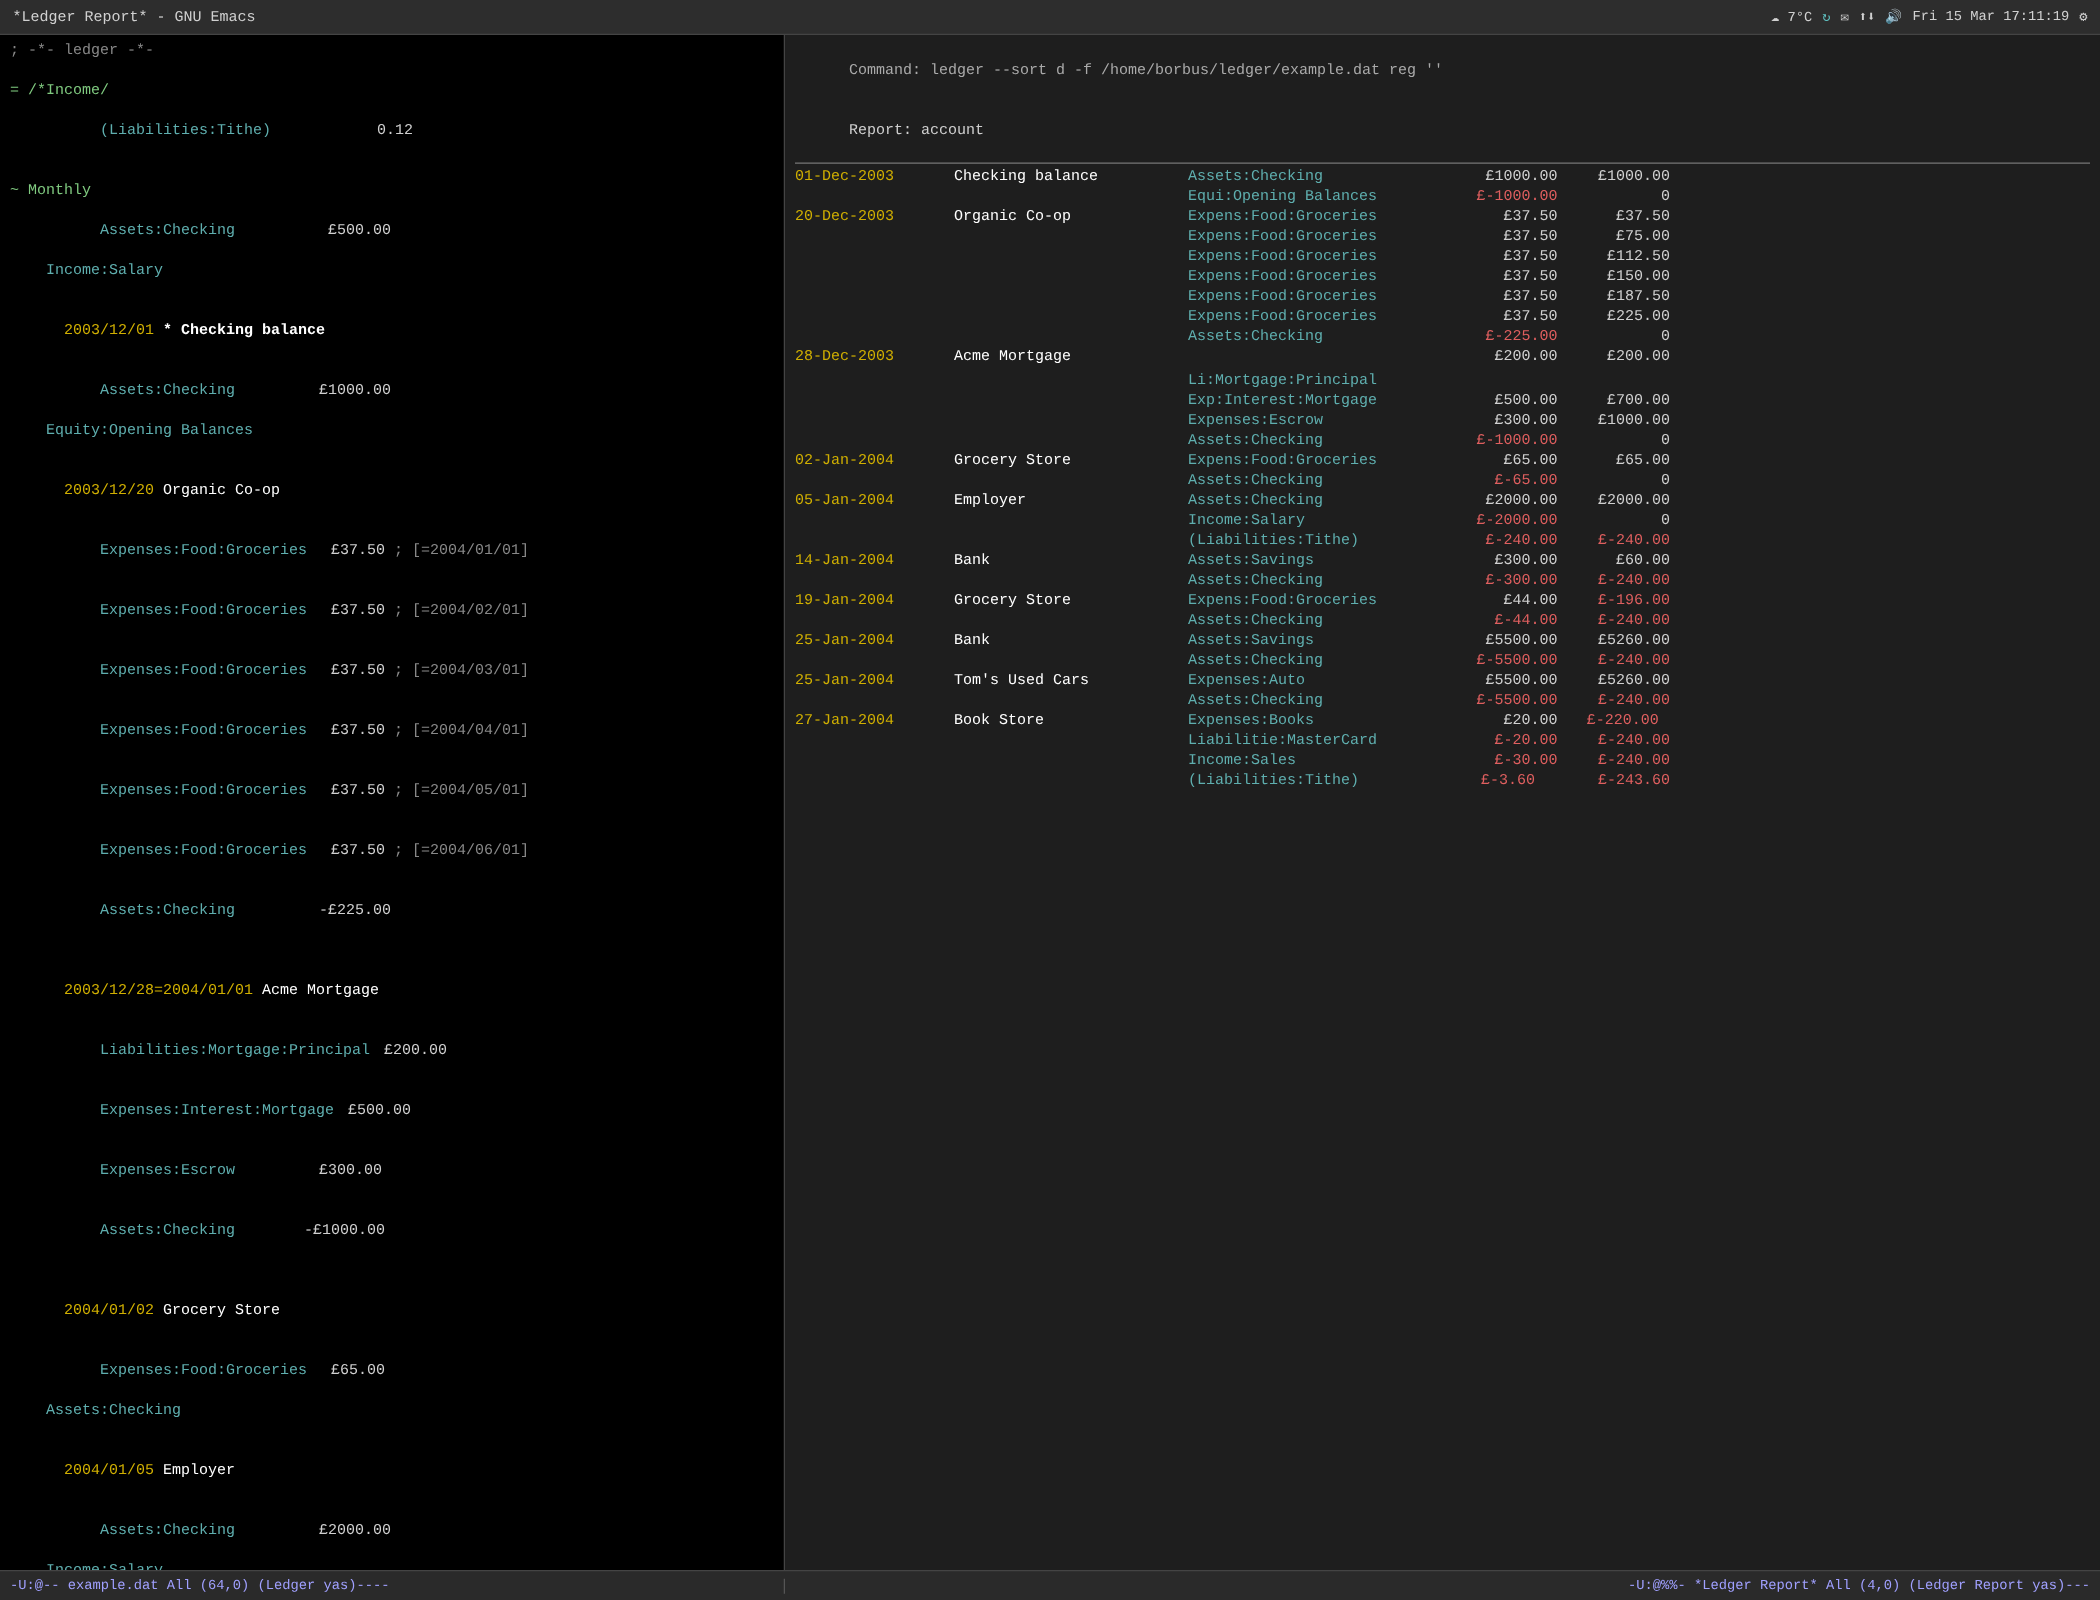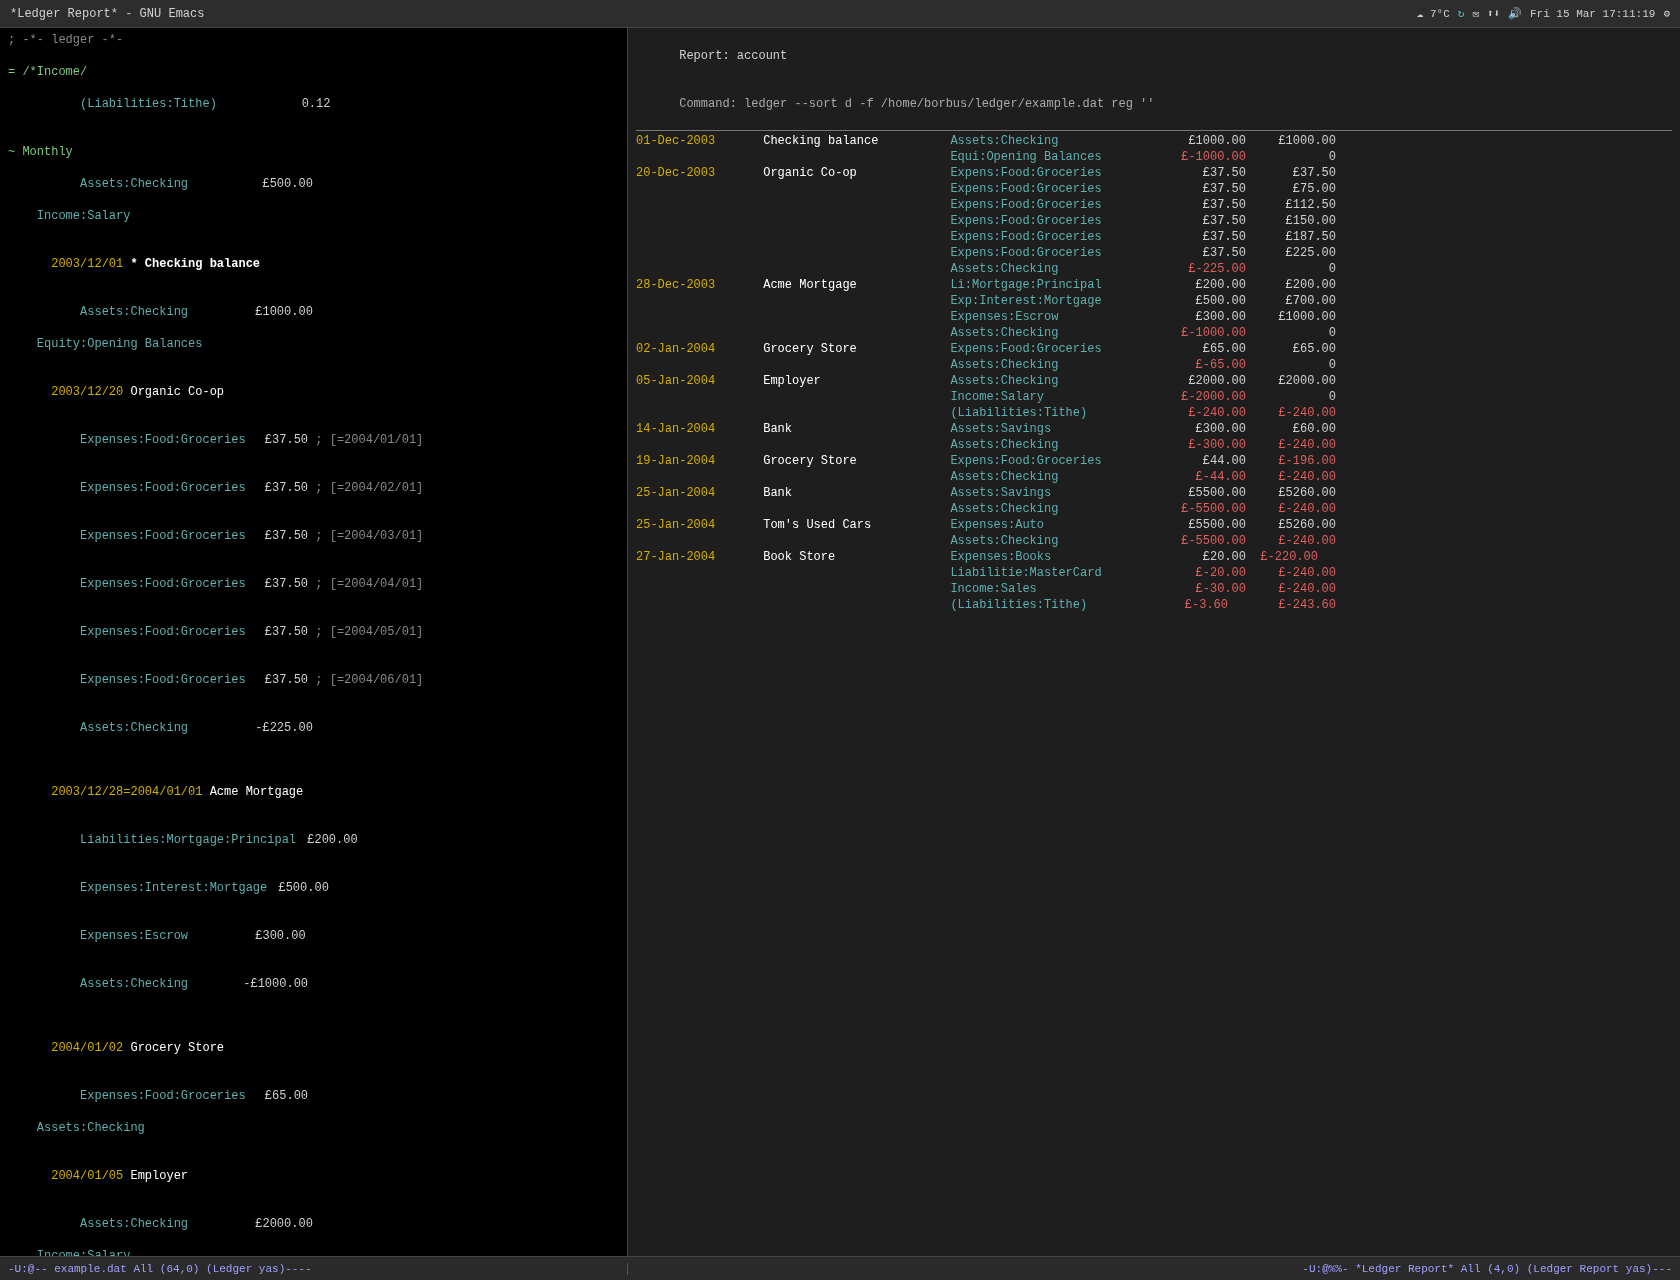--- a/index.html
+++ b/index.html
@@ -200,25 +200,25 @@
       <span class="yellow">2004/01/05</span> <span class="white">Employer</span>
     </div>
     <div class="line">
       <span class="teal">    Assets:Checking</span><span style="padding-left:60px;"> £2000.00</span>
     </div>
     <div class="line teal">    Income:Salary</div>
 
   </div>
 
   <div id="right-pane">
-    <div class="line">
-      <span>Report: account</span>
-    </div>
     <div class="line" style="color:#aaaaaa;">
       <span>Command: ledger --sort d -f /home/borbus/ledger/example.dat reg ''</span>
+    </div>
+    <div class="line">
+      <span>Report: account</span>
     </div>
     <div style="border-top:1px solid #777; margin: 2px 0;"></div>
 
     <div style="font-size:12px;">
 
       <div class="report-line">
         <span class="col-date yellow">01-Dec-2003</span>
         <span class="col-desc white"> Checking balance</span>
         <span class="col-account teal">  Assets:Checking</span>
         <span class="col-amount" style="color:#d0d0d0; text-align:right; display:inline-block; width:90px;">   £1000.00</span>
@@ -272,21 +272,21 @@
       <div class="report-line">
         <span style="width:300px; display:inline-block;"></span>
         <span class="teal" style="display:inline-block; width:220px;">  Assets:Checking</span>
         <span style="color:#df5f5f; display:inline-block; width:90px; text-align:right;">   £-225.00</span>
         <span style="display:inline-block; width:90px; text-align:right;">          0</span>
       </div>
 
       <div class="report-line">
         <span class="col-date yellow">28-Dec-2003</span>
         <span class="col-desc white"> Acme Mortgage</span>
-        <span class="teal" style="display:inline-block; width:220px;">  Li:Mortgage:Principal</span>
+        <span class="teal" style="display:inline-block; width:220px;margin-top:19px;">  Li:Mortgage:Principal</span>
         <span style="color:#d0d0d0; display:inline-block; width:90px; text-align:right;">   £200.00</span>
         <span style="color:#d0d0d0; display:inline-block; width:90px; text-align:right;">   £200.00</span>
       </div>
       <div class="report-line">
         <span style="width:300px; display:inline-block;"></span>
         <span class="teal" style="display:inline-block; width:220px;">  Exp:Interest:Mortgage</span>
         <span style="color:#d0d0d0; display:inline-block; width:90px; text-align:right;">   £500.00</span>
         <span style="color:#d0d0d0; display:inline-block; width:90px; text-align:right;">   £700.00</span>
       </div>
       <div class="report-line">
@@ -390,21 +390,21 @@
         <span class="teal" style="display:inline-block; width:220px;">  Assets:Checking</span>
         <span style="color:#df5f5f; display:inline-block; width:90px; text-align:right;"> £-5500.00</span>
         <span style="color:#df5f5f; display:inline-block; width:90px; text-align:right;">  £-240.00</span>
       </div>
 
       <div class="report-line">
         <span class="col-date yellow">27-Jan-2004</span>
         <span class="col-desc white"> Book Store</span>
         <span class="teal" style="display:inline-block; width:220px;">  Expenses:Books</span>
         <span style="color:#d0d0d0; display:inline-block; width:90px; text-align:right;">    £20.00</span>
-        <span style="color:#df5f5f; display:inline-block; width:90px; text-align:left;font-family:Liberation Mono, monospace;">  £-220.00</span>
+        <span style="color:#df5f5f; display:inline-block; width:90px; text-align:center;font-family:Liberation Mono, monospace;">  £-220.00</span>
       </div>
       <div class="report-line">
         <span style="width:300px; display:inline-block;"></span>
         <span class="teal" style="display:inline-block; width:220px;">  Liabilitie:MasterCard</span>
         <span style="color:#df5f5f; display:inline-block; width:90px; text-align:right;">   £-20.00</span>
         <span style="color:#df5f5f; display:inline-block; width:90px; text-align:right;">  £-240.00</span>
       </div>
 
       <div class="report-line">
         <span style="width:300px; display:inline-block;"></span>

